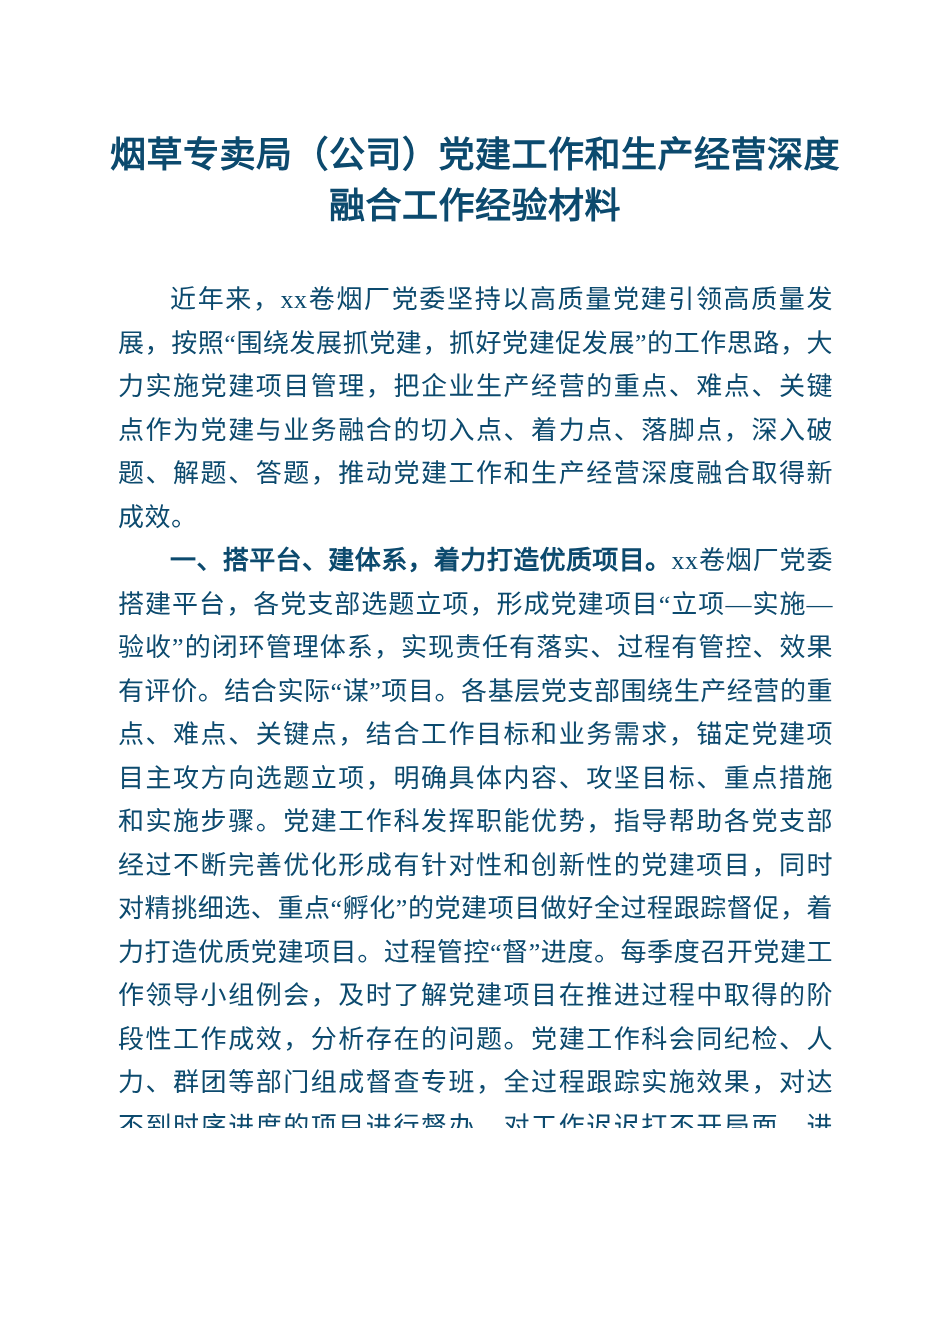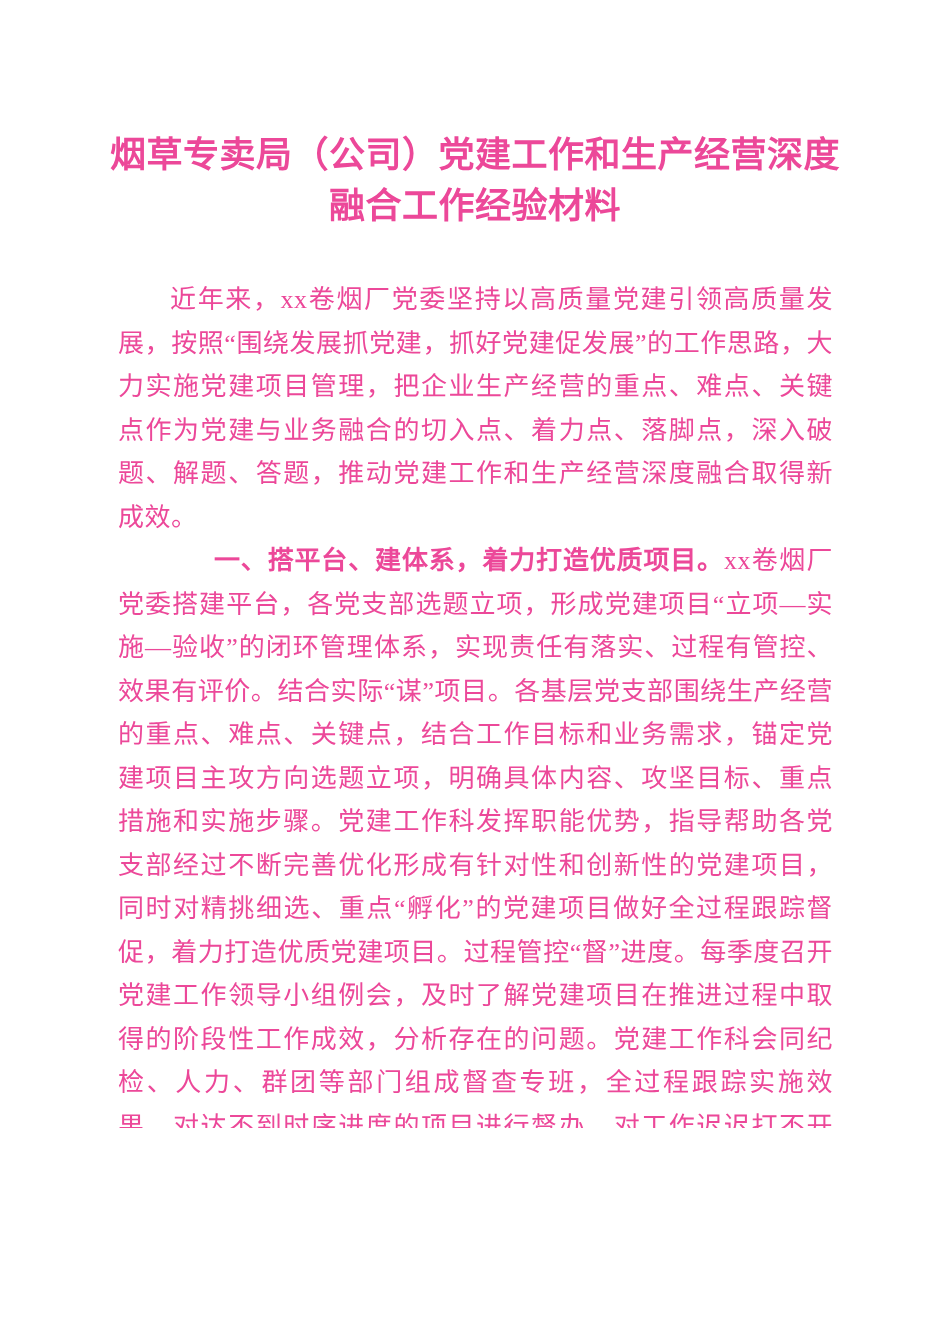--- a/index.html
+++ b/index.html
@@ -7,21 +7,21 @@
     margin: 0;
     padding: 0;
     background: #ffffff;
   }
   .page {
     position: relative;
     width: 950px;
     height: 1128px;
     margin: 0 auto;
     background: #ffffff;
-    color: #ec4899;
+    color: #0c4a6e;
     overflow: hidden;
   }
   .doc-title {
     margin: 130px auto 0;
     width: 744px;
     text-align: center;
     font-family: "Liberation Serif", "DejaVu Serif", serif;
     font-weight: 700;
     font-size: 36px;
     line-height: 51px;
@@ -40,21 +40,20 @@
     padding: 0;
     text-indent: 2em;
   }
   .seg {
     font-weight: 400;
   }
   .seg.bold-lead {
     font-weight: 700;
     font-family: "Liberation Sans", "DejaVu Sans", sans-serif;
     letter-spacing: 0;
-    margin-left: 44px;
   }
 </style>
 </head>
 <body>
 
 <div class="page">
   <h1 class="doc-title">烟草专卖局（公司）党建工作和生产经营深度融合工作经验材料</h1>
   <div class="doc-body" id="doc-body">
       <p class="para"><span class="seg">近年来，xx卷烟厂党委坚持以高质量党建引领高质量发展，按照“围绕发展抓党建，抓好党建促发展”的工作思路，大力实施党建项目管理，把企业生产经营的重点、难点、关键点作为党建与业务融合的切入点、着力点、落脚点，深入破题、解题、答题，推动党建工作和生产经营深度融合取得新成效。</span></p>
       <p class="para"><span class="seg bold-lead">一、搭平台、建体系，着力打造优质项目。</span><span class="seg">xx卷烟厂党委搭建平台，各党支部选题立项，形成党建项目“立项—实施—验收”的闭环管理体系，实现责任有落实、过程有管控、效果有评价。结合实际“谋”项目。各基层党支部围绕生产经营的重点、难点、关键点，结合工作目标和业务需求，锚定党建项目主攻方向选题立项，明确具体内容、攻坚目标、重点措施和实施步骤。党建工作科发挥职能优势，指导帮助各党支部经过不断完善优化形成有针对性和创新性的党建项目，同时对精挑细选、重点“孵化”的党建项目做好全过程跟踪督促，着力打造优质党建项目。过程管控“督”进度。每季度召开党建工作领导小组例会，及时了解党建项目在推进过程中取得的阶段性工作成效，分析存在的问题。党建工作科会同纪检、人力、群团等部门组成督查专班，全过程跟踪实施效果，对达不到时序进度的项目进行督办，对工作迟迟打不开局面、进展明显偏慢的进行盯办。同时，他们把党建项目管理纳入党建考核评价体</span></p>

